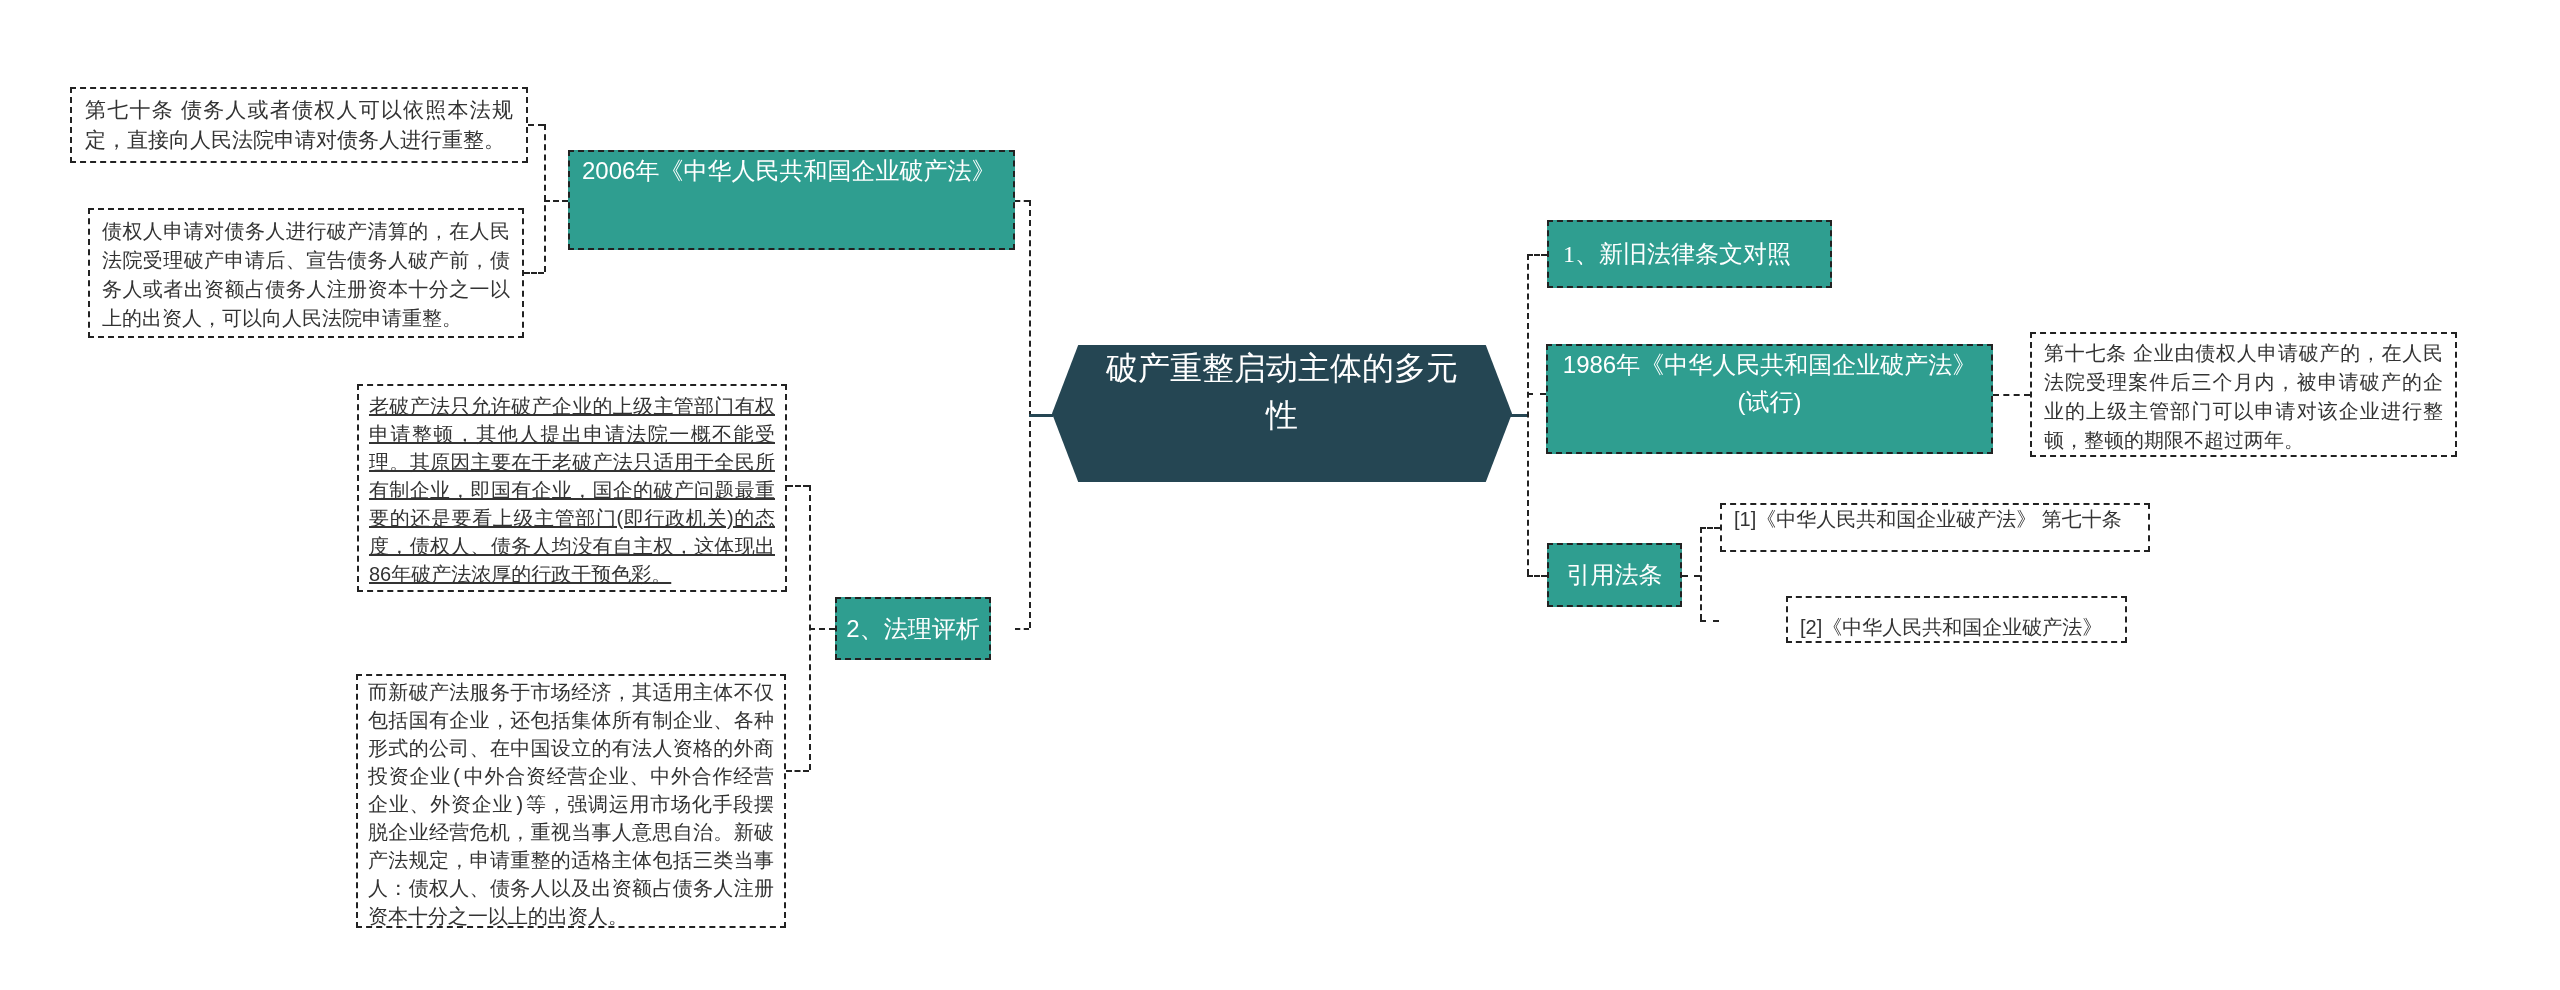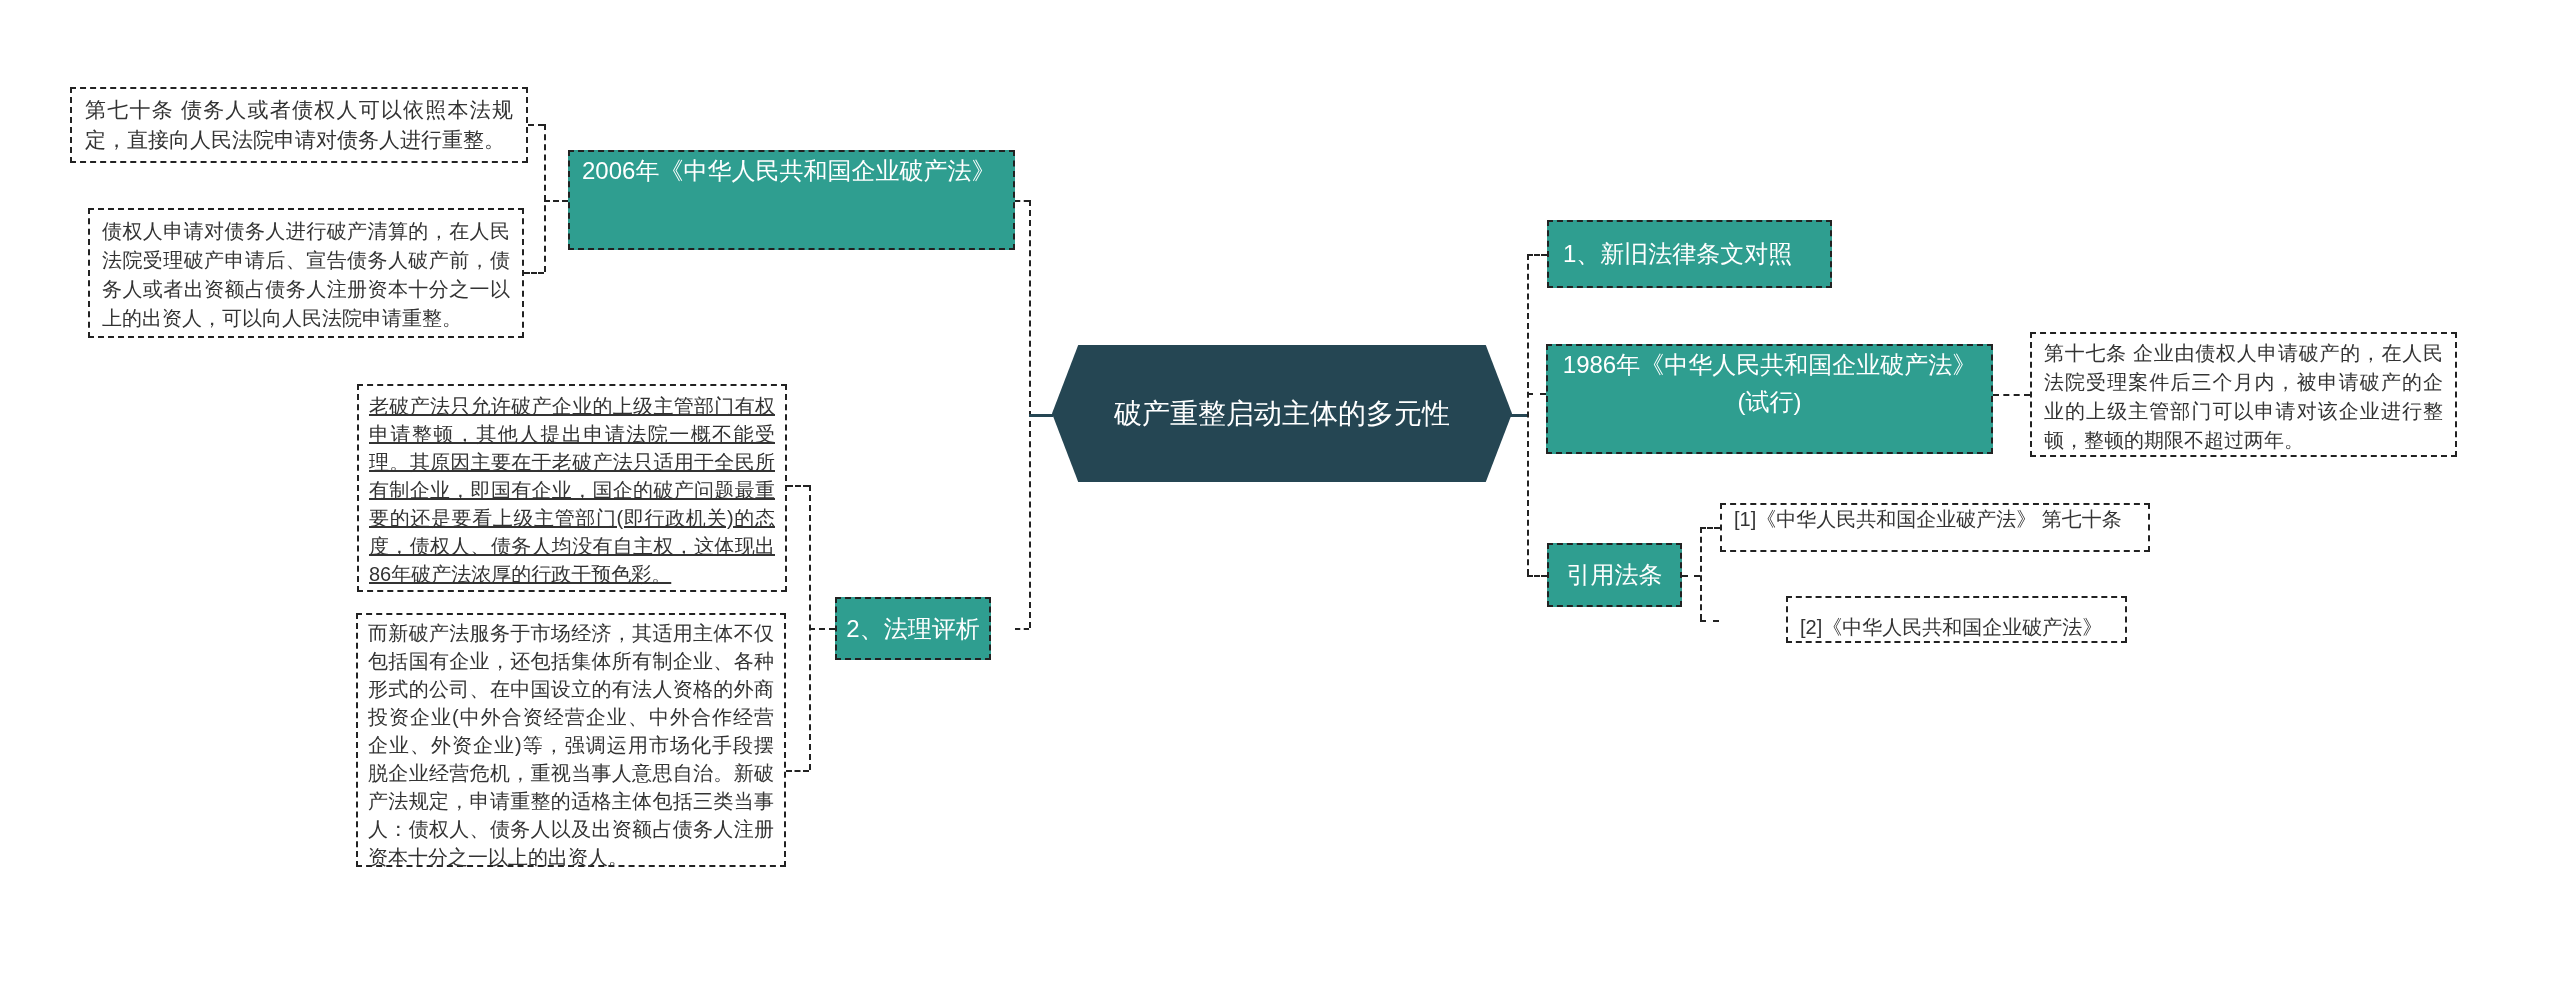--- a/index.html
+++ b/index.html
@@ -31,22 +31,22 @@
     font-size:24px;line-height:36px;
     word-break:break-all;
   }
   .node.block{padding:0 12px;}
   .node.center-txt{display:flex;align-items:center;justify-content:center;text-align:left;}
   .node.lead{display:flex;align-items:center;padding-left:14px;}
   .root-node{
     position:absolute;box-sizing:border-box;
     background:var(--dark);color:var(--node-text);
     clip-path:polygon(0 50%,5.7% 0,94.3% 0,100% 50%,94.3% 100%,5.7% 100%);
-    display:flex;align-items:center;justify-content:center;
-    font-size:28px;line-height:47px;text-align:center;
+    display:flex;align-items:flex-start;justify-content:center;
+    font-size:32px;line-height:47px;text-align:center;
   }
   .root-node .inner{max-width:380px;}
   .h-line{position:absolute;height:0;border-top:2px dashed var(--line);}
   .v-line{position:absolute;width:0;border-left:2px dashed var(--line);}
   .h-solid{position:absolute;height:0;border-top:3px solid var(--dark);}
 </style>
 </head>
 <body>
 
 <div id="canvas">
@@ -68,25 +68,25 @@
   </div>
 
   <div class="node center-txt" style="left:835px;top:597px;width:156px;height:63px;">
     <span>2、法理评析</span>
   </div>
 
   <div class="note" style="left:357px;top:384px;width:430px;height:208px;text-decoration:underline;">
     <span>老破产法只允许破产企业的上级主管部门有权申请整顿，其他人提出申请法院一概不能受理。其原因主要在于老破产法只适用于全民所有制企业，即国有企业，国企的破产问题最重要的还是要看上级主管部门(即行政机关)的态度，债权人、债务人均没有自主权，这体现出86年破产法浓厚的行政干预色彩。</span>
   </div>
 
-  <div class="note" style="left:356px;top:613px;width:430px;height:254px;padding:4px 10px;">
+  <div class="note" style="left:356px;top:674px;width:430px;height:254px;padding:4px 10px;font-family:Liberation Mono, monospace;">
     <span>而新破产法服务于市场经济，其适用主体不仅包括国有企业，还包括集体所有制企业、各种形式的公司、在中国设立的有法人资格的外商投资企业(中外合资经营企业、中外合作经营企业、外资企业)等，强调运用市场化手段摆脱企业经营危机，重视当事人意思自治。新破产法规定，申请重整的适格主体包括三类当事人：债权人、债务人以及出资额占债务人注册资本十分之一以上的出资人。</span>
   </div>
 
-  <div class="node lead" style="left:1547px;top:220px;width:285px;height:68px;">
+  <div class="node lead" style="left:1547px;top:220px;width:285px;height:68px;font-family:Liberation Serif, serif;">
     <span>1、新旧法律条文对照</span>
   </div>
 
   <div class="node block" style="left:1546px;top:344px;width:447px;height:110px;line-height:37px;text-align:center;">
     <span>1986年《中华人民共和国企业破产法》(试行)</span>
   </div>
 
   <div class="note" style="left:2030px;top:332px;width:427px;height:125px;padding:5px 12px;line-height:29px;">
     <span>第十七条 企业由债权人申请破产的，在人民法院受理案件后三个月内，被申请破产的企业的上级主管部门可以申请对该企业进行整顿，整顿的期限不超过两年。</span>
   </div>

